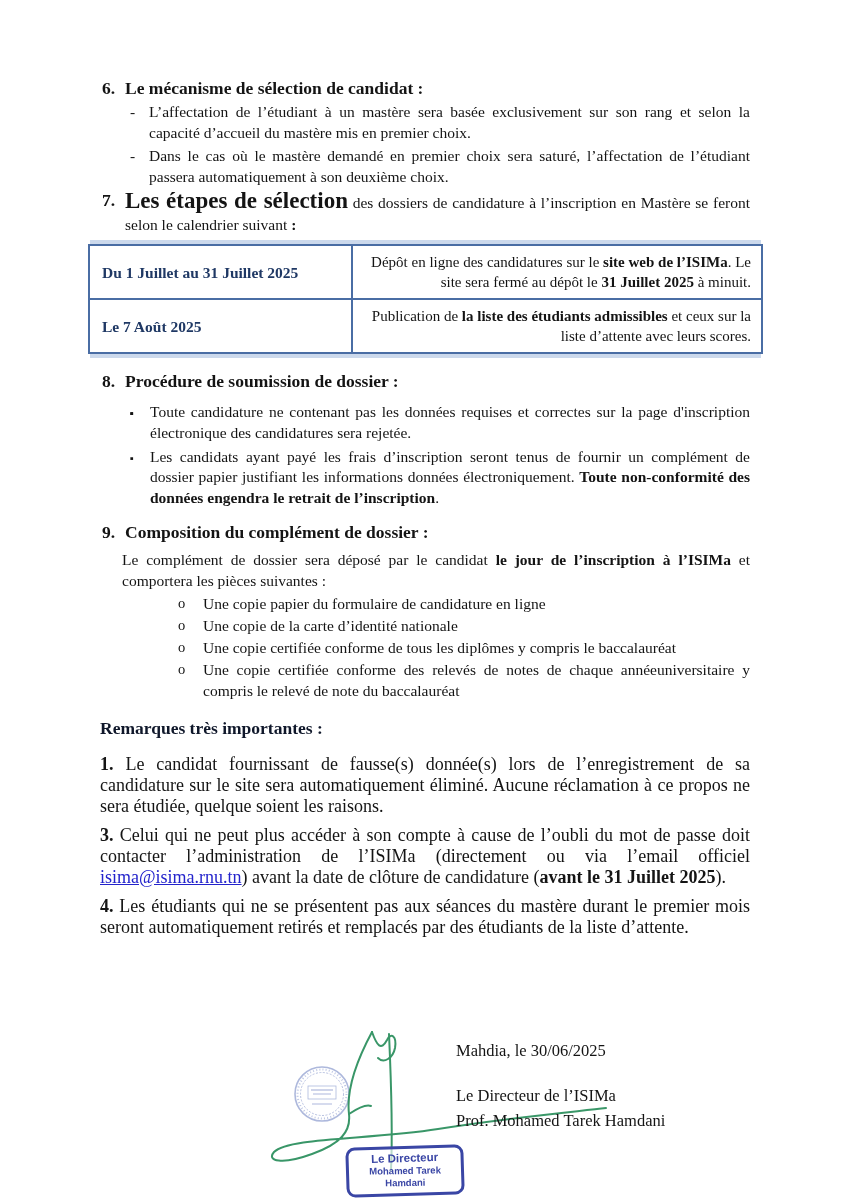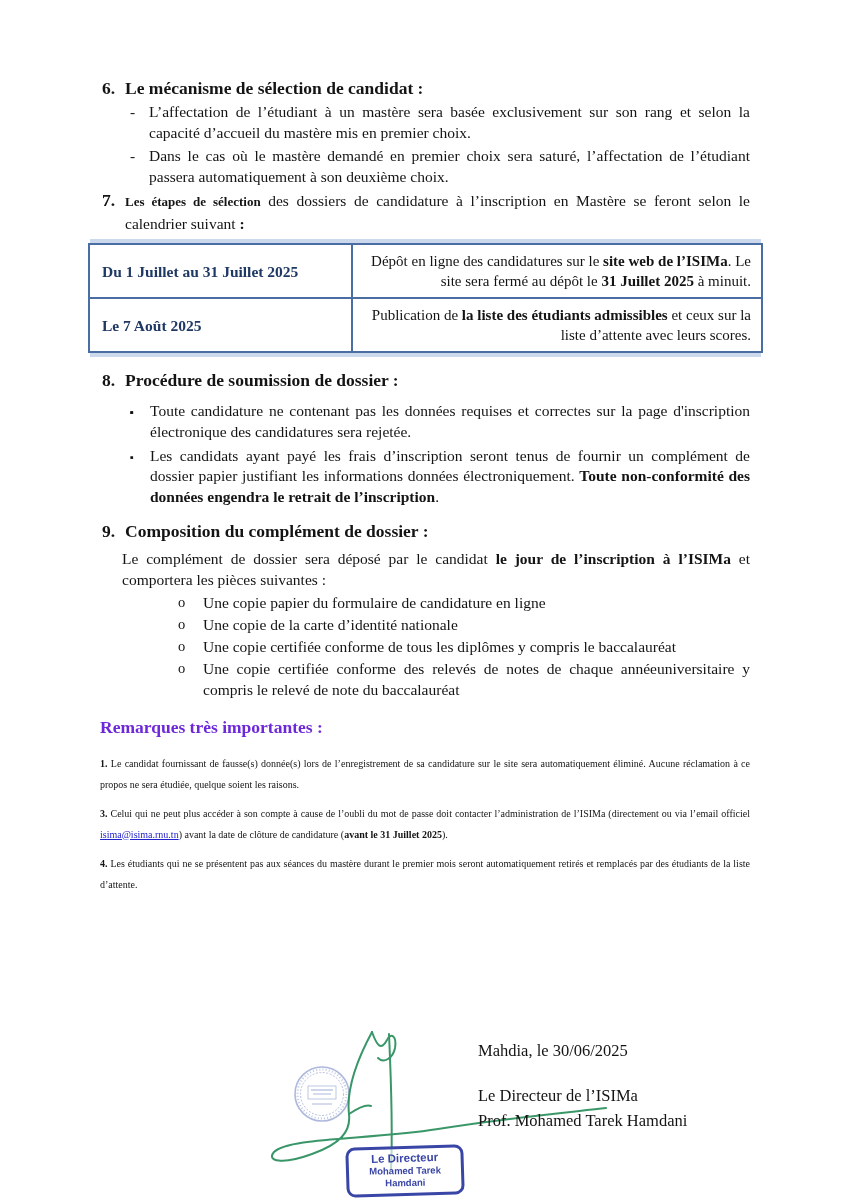--- a/index.html
+++ b/index.html
@@ -35,31 +35,31 @@
   
   .sq-item{position:relative;padding-left:50px;margin-top:3px;font-size:15.5px;line-height:20.6px;text-align:justify;}
   .sq-item .mark{position:absolute;left:30px;top:1px;font-size:11px;}
 
   
   .o-item{position:relative;padding-left:103px;margin-top:1px;font-size:15.5px;line-height:21px;text-align:justify;}
   .o-item .mark{position:absolute;left:78px;top:0;font-size:14.5px;}
 
   .s9-intro{padding-left:22px;margin-top:7px;}
 
-  .remarks-head{color:#6d28d9;font-weight:bold;font-size:17.5px;line-height:21px;margin-top:17px;}
-  .rem-p{margin-top:12px;font-size:10px;line-height:21px;text-align:justify;}
+  .remarks-head{color:#0f172a;font-weight:bold;font-size:17.5px;line-height:21px;margin-top:17px;}
+  .rem-p{margin-top:12px;font-size:18px;line-height:21px;text-align:justify;}
   .rem-p.first{margin-top:15px;}
   .rem-p.tight{margin-top:8px;}
 
   .b{font-weight:bold;}
-  .big{font-weight:bold;font-size:13px;margin-top:12px;}
+  .big{font-weight:bold;font-size:23px;margin-top:12px;}
   .link{color:#2323cc;text-decoration:underline;cursor:pointer;}
 
   
-  .sign-text{position:absolute;left:478px;top:1038px;font-size:16.5px;line-height:25px;}
+  .sign-text{position:absolute;left:456px;top:1038px;font-size:16.5px;line-height:25px;}
   .sign-text .place{margin-bottom:20px;}
 
   .stamp-box{
     position:absolute;left:346px;top:1146px;width:104px;padding:3px 4px 4px 4px;
     border:3px solid #3a46a5;border-radius:9px;transform:rotate(-1.8deg);
     color:#3a46a5;font-family:"Liberation Sans","DejaVu Sans",sans-serif;
     font-weight:bold;text-align:center;background:rgba(255,255,255,.65);
   }
   .stamp-box .l1{font-size:11.5px;line-height:13px;}
   .stamp-box .l2{font-size:9.5px;line-height:12px;transform:rotate(.8deg);}

